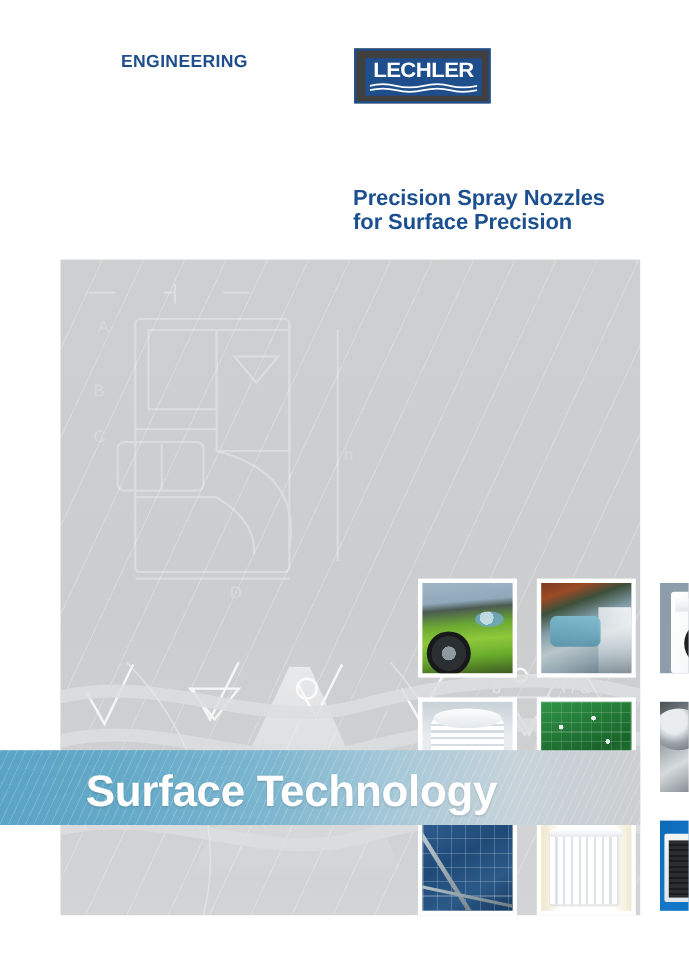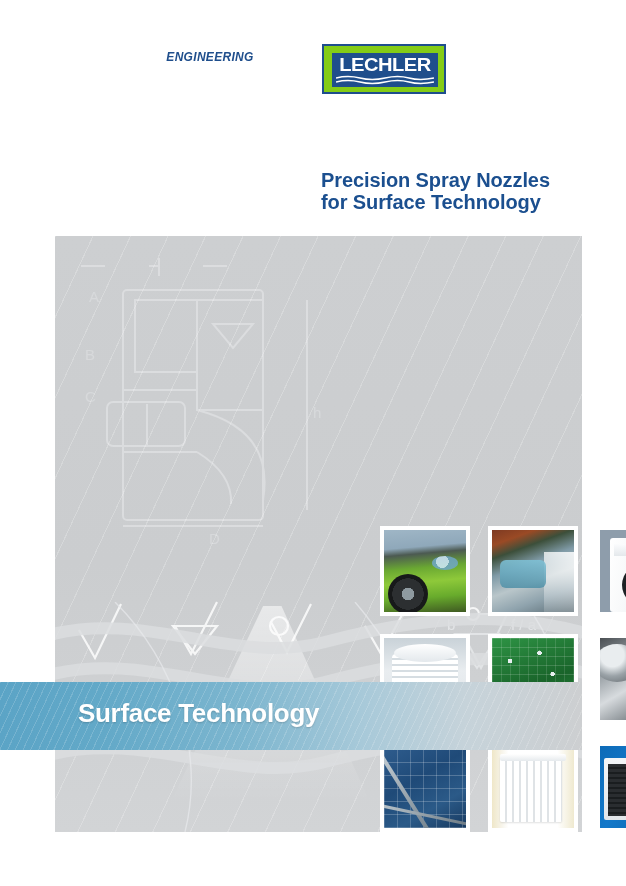--- a/index.html
+++ b/index.html
@@ -1,27 +1,27 @@
 <!DOCTYPE html>
 <html><head>
 <meta charset="utf-8">
 <style>
   html,body{margin:0;padding:0;background:#ffffff;}
   body{width:626px;height:886px;position:relative;overflow:hidden;
        font-family:"Liberation Sans","DejaVu Sans",sans-serif;}
 
   
   .header{position:absolute;left:0;top:0;width:626px;height:140px;}
-  .tagline{position:absolute;right:316px;top:50px;width:200px;text-align:center;
-           color:#1f4e8c;font-weight:bold;font-style:italic;font-size:12px;
+  .tagline{position:absolute;right:316px;top:50px;width:200px;text-align:left;
+           color:#1f4e8c;font-weight:bold;font-size:16px;
            line-height:14.5px;letter-spacing:.3px;}
   .tagline div{white-space:nowrap;}
 
   .logo-box{position:absolute;left:322px;top:44px;width:124px;height:50px;
-            background:#84cc16;border:2px solid #1f4e8c;box-sizing:border-box;padding-left:38px;}
+            background:#404040;border:2px solid #1f4e8c;box-sizing:border-box;padding-left:38px;}
   .logo-inner{position:absolute;left:8px;top:7px;width:106px;height:34px;
               background:#1f4e8c;overflow:hidden;}
   .logo-word{position:absolute;left:0;top:1px;width:106px;text-align:center;
              color:#ffffff;font-weight:bold;font-size:19px;letter-spacing:-0.5px;
              font-family:"Liberation Sans","DejaVu Sans",sans-serif;
              transform:scaleX(1.06);transform-origin:center;}
   .logo-waves{position:absolute;left:4px;bottom:2px;width:98px;height:10px;}
 
   
   .subtitle{position:absolute;left:321px;top:170px;color:#1b4f8f;
@@ -123,21 +123,21 @@
     background:linear-gradient(180deg,#f3f5f7 0%,#e2e6ea 100%);border-radius:2px;}
   .ph-oven .glass{position:absolute;left:8px;top:18px;width:44px;height:52px;
     background:repeating-linear-gradient(180deg,#2a2d30 0 3px,#1a1d1f 3px 5px);}
 
   
   .banner{position:absolute;left:0;top:682px;width:582px;height:68px;
      background:linear-gradient(90deg,#5ba4c6 0%,#63a9c8 18%,#7db6cf 42%,#a7c9d9 62%,#c6d3da 80%,#cdcfd1 100%);}
   .banner-hatch{position:absolute;inset:0;
      background-image:repeating-linear-gradient(115deg,rgba(255,255,255,.16) 0 1px,rgba(255,255,255,0) 1px 7px);}
   .banner-text{position:absolute;left:78px;top:698px;color:#ffffff;
-     font-size:26px;font-weight:bold;letter-spacing:-.3px;
+     font-size:40px;font-weight:bold;letter-spacing:-.3px;
      text-shadow:0 1px 2px rgba(0,0,0,.18);}
 </style>
 </head>
 <body>
 
 <div class="header">
 
   <div class="tagline">
     <div>ENGINEERING</div>
   </div>
@@ -148,21 +148,21 @@
       <svg class="logo-waves" viewBox="0 0 98 10" preserveAspectRatio="none">
         <path d="M0 3 Q 12 0 24 3 T 49 3 T 73 3 T 98 3" stroke="#ffffff" stroke-width="1.6" fill="none"></path>
         <path d="M0 7 Q 12 4 24 7 T 49 7 T 73 7 T 98 7" stroke="#ffffff" stroke-width="1.6" fill="none"></path>
       </svg>
     </div>
   </div>
 </div>
 
 <div class="subtitle">
   <div>Precision Spray Nozzles</div>
-  <div>for Surface Technology</div>
+  <div>for Surface Precision</div>
 </div>
 
 <div class="panel">
   <div class="panel-clip">
 
     <svg class="tech" viewBox="0 0 330 430">
       <g stroke="#e9eaec" stroke-width="2" fill="none" opacity=".95">
         <rect x="60" y="48" width="140" height="230" rx="4"></rect>
         <rect x="72" y="58" width="62" height="72"></rect>
         <path d="M134 58 L200 58 L200 168 L134 168 Z"></path>

